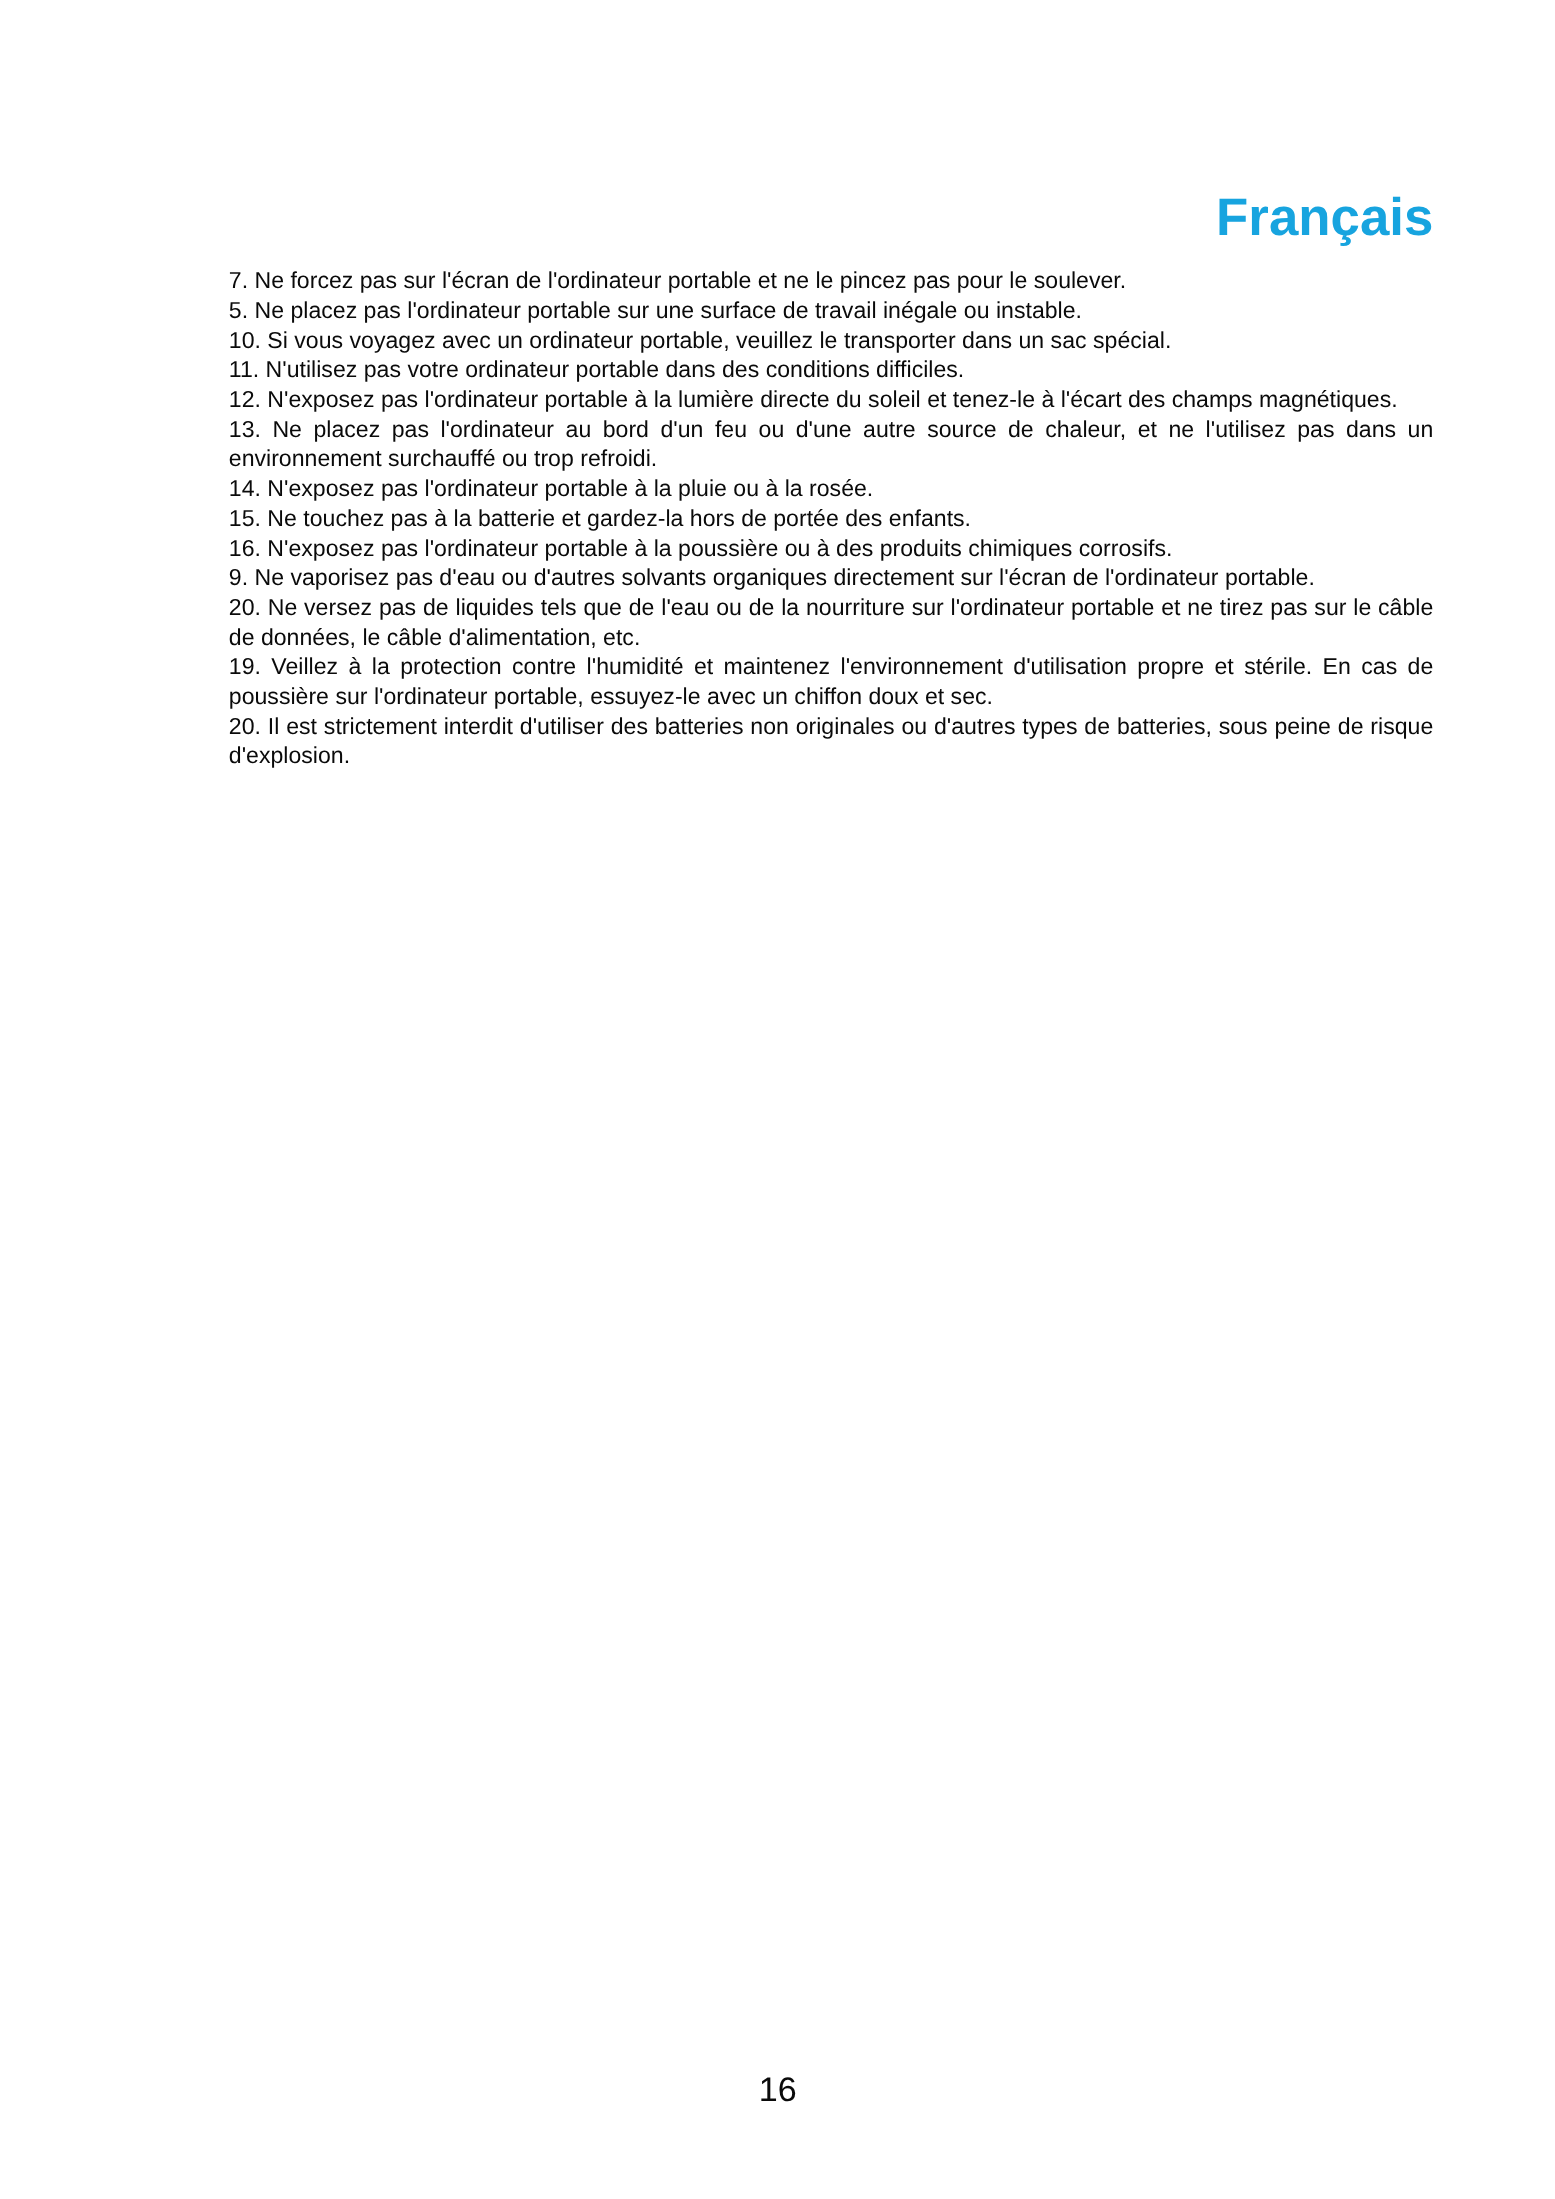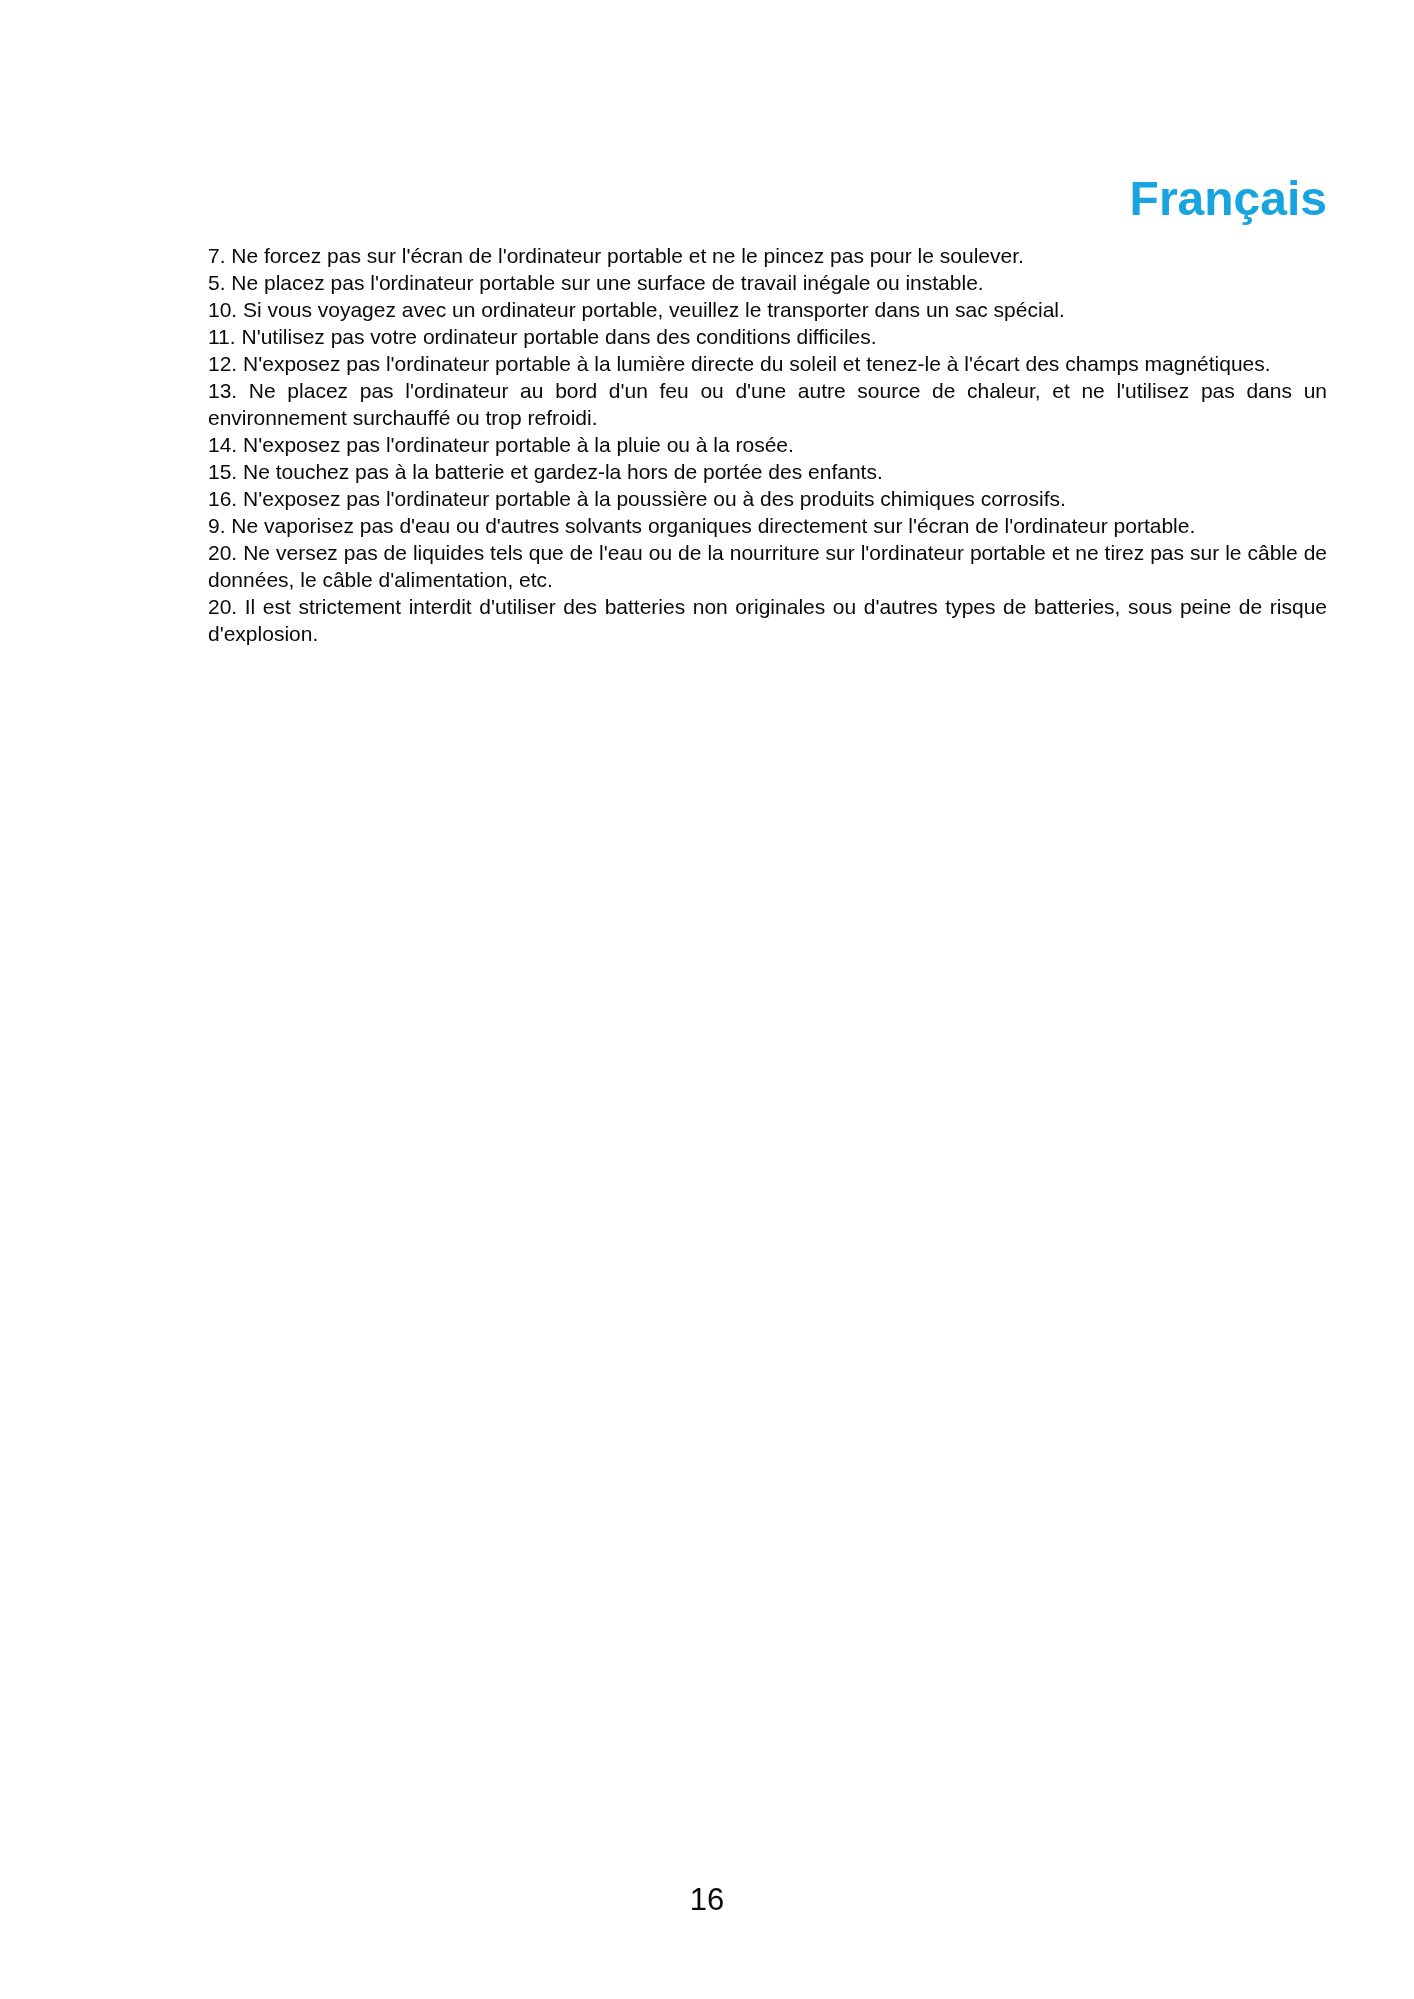--- a/index.html
+++ b/index.html
@@ -14,21 +14,21 @@
     position: relative;
     width: 1414px;
     height: 1999px;
     margin: 0 auto;
     background: #ffffff;
     font-family: "Liberation Sans", "DejaVu Sans", sans-serif;
     color: #0a0a0a;
     overflow: hidden;
   }
   .content {
-    padding: 170px 87px 0 208px; 
+    padding: 170px 111px 0 208px; 
   }
   .lang-heading {
     margin: 0 0 14px 0;
     font-size: 48px;
     line-height: 58px;
     font-weight: bold;
     text-align: right;
     color: var(--accent, #17A4DF);
     letter-spacing: 0px;
   }
@@ -63,18 +63,19 @@
       <p>5. Ne placez pas l'ordinateur portable sur une surface de travail inégale ou instable.</p>
       <p>10. Si vous voyagez avec un ordinateur portable, veuillez le transporter dans un sac spécial.</p>
       <p>11. N'utilisez pas votre ordinateur portable dans des conditions difficiles.</p>
       <p>12. N'exposez pas l'ordinateur portable à la lumière directe du soleil et tenez-le à l'écart des champs magnétiques.</p>
       <p>13. Ne placez pas l'ordinateur au bord d'un feu ou d'une autre source de chaleur, et ne l'utilisez pas dans un environnement surchauffé ou trop refroidi.</p>
       <p>14. N'exposez pas l'ordinateur portable à la pluie ou à la rosée.</p>
       <p>15. Ne touchez pas à la batterie et gardez-la hors de portée des enfants.</p>
       <p>16. N'exposez pas l'ordinateur portable à la poussière ou à des produits chimiques corrosifs.</p>
       <p>9. Ne vaporisez pas d'eau ou d'autres solvants organiques directement sur l'écran de l'ordinateur portable.</p>
       <p>20. Ne versez pas de liquides tels que de l'eau ou de la nourriture sur l'ordinateur portable et ne tirez pas sur le câble de données, le câble d'alimentation, etc.</p>
+      <p>19. Veillez à la protection contre l'humidité et maintenez l'environnement d'utilisation propre et stérile. En cas de poussière sur l'ordinateur portable, essuyez-le avec un chiffon doux et sec.</p>
       <p>20. Il est strictement interdit d'utiliser des batteries non originales ou d'autres types de batteries, sous peine de risque d'explosion.</p>
     </div>
   </div>
 
   <div class="page-footer">16</div>
 </div>
 
 </body></html>

